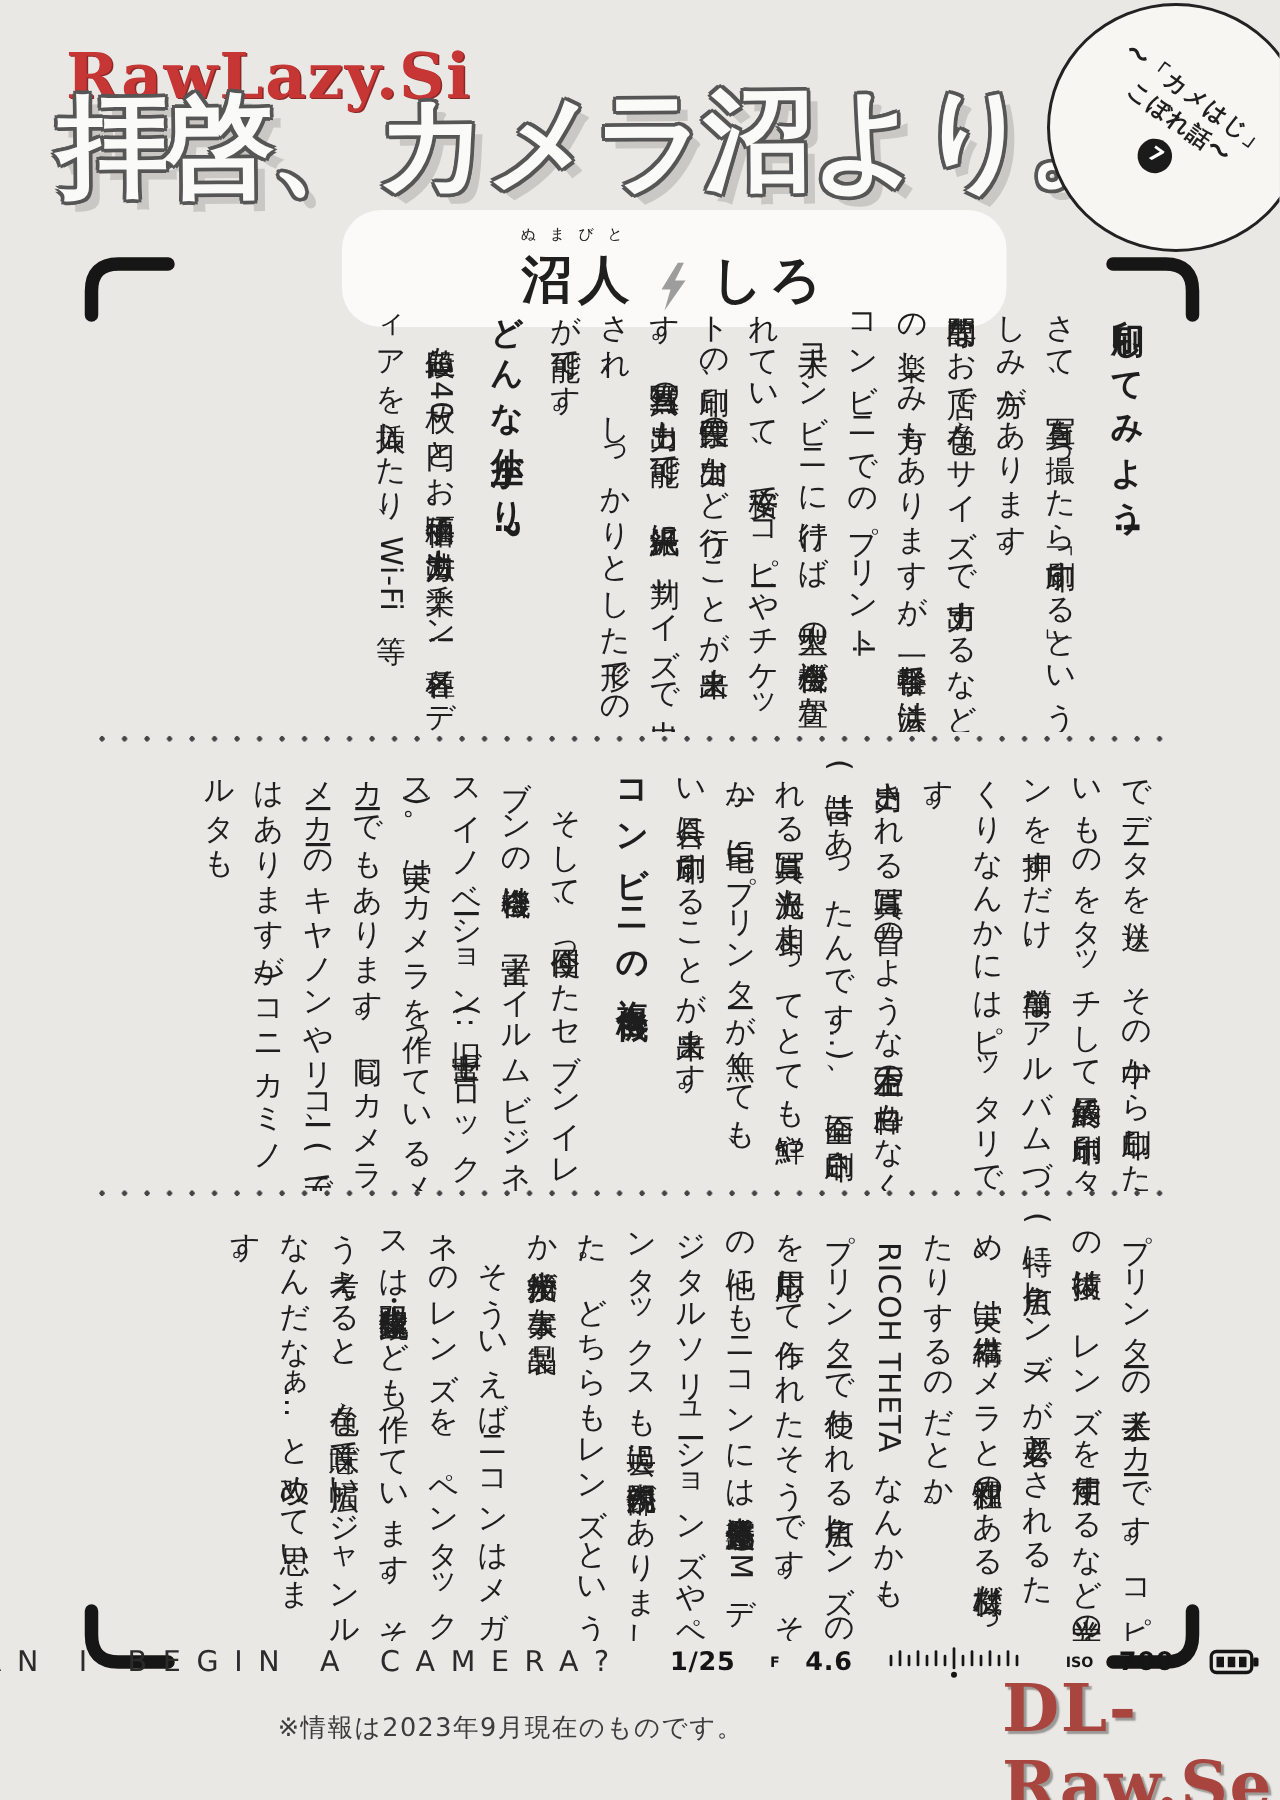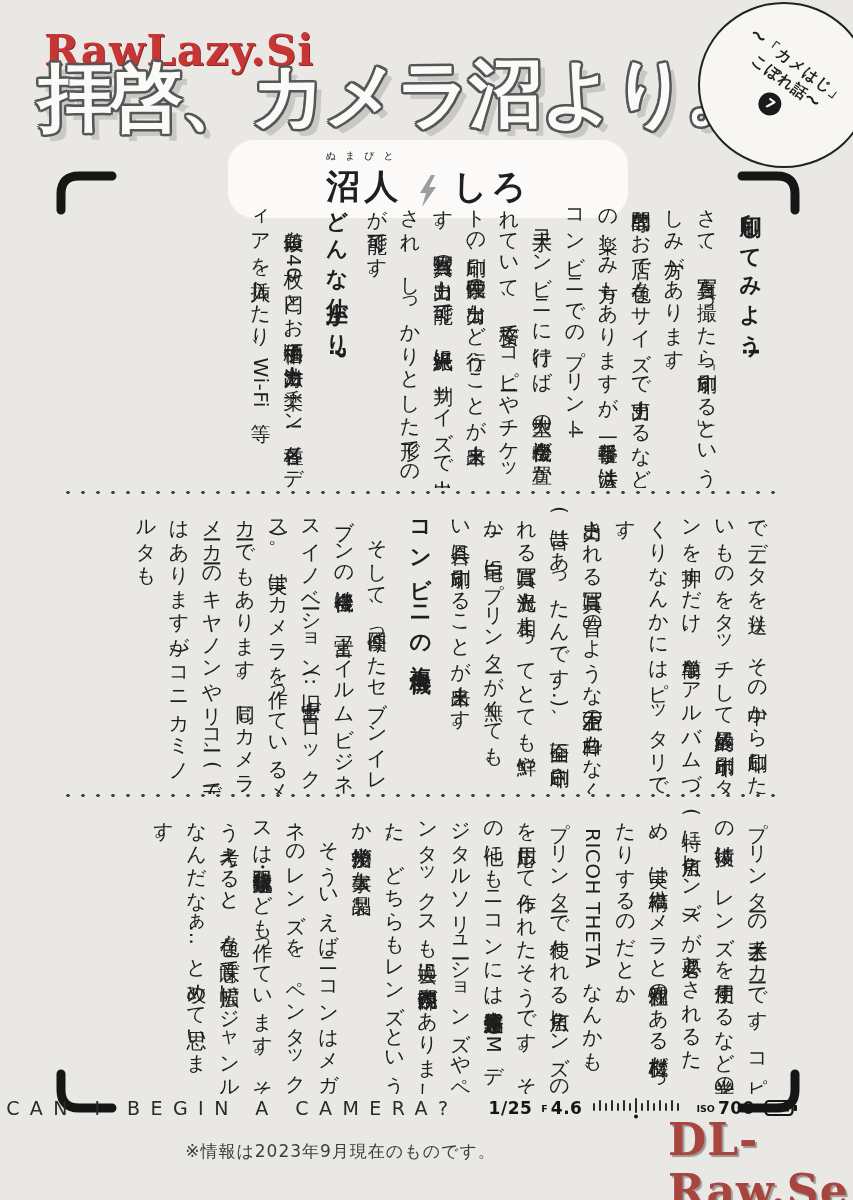--- a/index.html
+++ b/index.html
@@ -48,21 +48,21 @@
   .bubble-line { display: block; font-size: 15px; font-weight: bold; line-height: 1.35; letter-spacing: 1px; }
   .ep-badge {
     display: inline-flex; align-items: center; justify-content: center;
     width: 23px; height: 23px; margin-top: 5px;
     background: #1b1b1b; color: #fff; border-radius: 50%;
     font-size: 13px; font-weight: bold;
   }
 
   
   .author-band {
-    position: absolute; left: 228px; top: 140px; width: 400px; height: 78px;
+    position: absolute; left: 228px; top: 140px; width: 443px; height: 78px;
     background: #fbfaf8; border-radius: 26px;
     display: flex; align-items: center; justify-content: center;
   }
   .author-name { display: flex; align-items: flex-end; gap: 14px; }
   .name-kanji-wrap { display: inline-flex; flex-direction: column; align-items: center; }
   .furigana { font-size: 10px; letter-spacing: 9px; margin-bottom: 1px; color: #222; }
   .kanji, .kana { font-size: 34px; font-weight: bold; letter-spacing: 4px; text-align: right; }
   .bolt { margin-bottom: 3px; }
 
   
@@ -94,21 +94,21 @@
 
   
   .bottom-bar {
     position: absolute; left: 72px; top: 1094px; width: 660px; height: 28px;
     display: flex; align-items: center; justify-content: center; gap: 30px;
   }
   .slogan {
     font-size: 19px; letter-spacing: 0.55em; color: #2b2b2b; font-weight: 500;
     white-space: nowrap;
   }
-  .settings { display: flex; align-items: center; gap: 9px; font-weight: bold; color: #151515; }
+  .settings { display: flex; align-items: center; gap: 23px; font-weight: bold; color: #151515; }
   .set-big { font-size: 17px; letter-spacing: 0.5px; }
   .set-sm { font-size: 9.5px; align-self: center; margin-right: -6px; font-weight: bold; }
   .note {
     position: absolute; left: 0; top: 1140px; width: 681px;
     text-align: center; font-size: 17px; color: #3c3c3c; letter-spacing: 1px;
   }
 </style>
 </head>
 <body>
 

